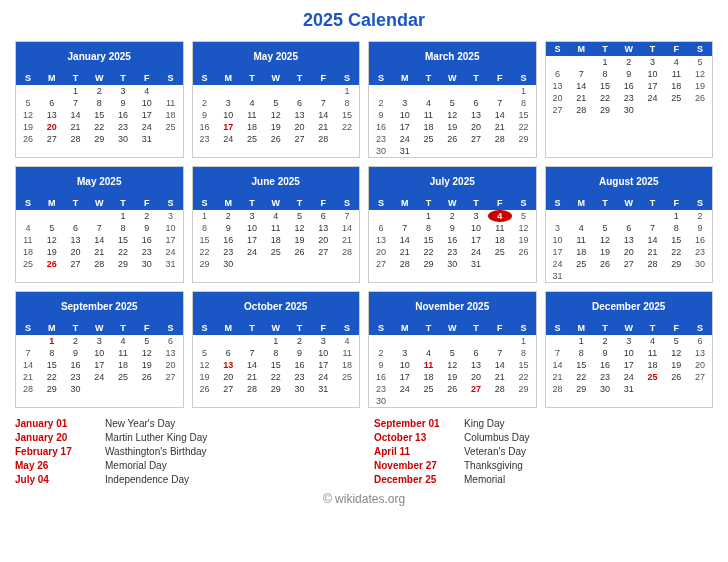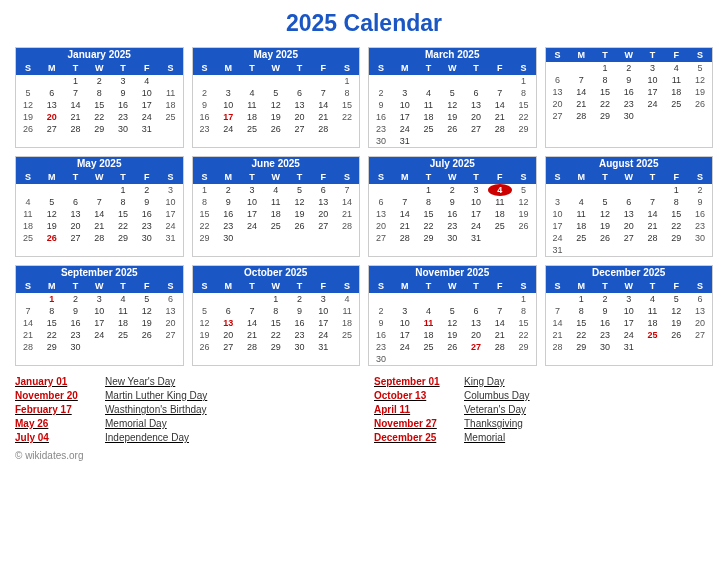--- a/index.html
+++ b/index.html
@@ -7,40 +7,40 @@
       font-family: Arial, sans-serif;
       background: #fff;
       width: 728px;
       min-height: 562px;
       padding: 10px 15px;
       font-size: 11px;
     }
     h1 {
       text-align: center;
       color: #1a56c4;
-      font-size: 23px;
+      font-size: 18px;
       margin-bottom: 10px;
       font-weight: bold;
     }
     .calendars-grid {
       display: grid;
       grid-template-columns: repeat(4, 1fr);
       gap: 8px;
       margin-bottom: 10px;
     }
     .month-block {
       border: 1px solid #ccc;
     }
     .month-header {
       background: #1a56c4;
       color: #fff;
       text-align: center;
       font-weight: bold;
       font-size: 10px;
-      padding: 1px 0;
+      padding: 9px 0;
     }
     .cal-table {
       width: 100%;
       border-collapse: collapse;
     }
     .cal-table th {
       background: #1a56c4;
       color: #fff;
       text-align: center;
       font-size: 9px;
@@ -66,36 +66,35 @@
     .holidays-section {
       display: grid;
       grid-template-columns: 1fr 1fr;
       gap: 0 20px;
       margin-top: 5px;
     }
     .holiday-row {
       display: flex;
       align-items: center;
       margin-bottom: 3px;
-      text-decoration: underline;
     }
     .holiday-date {
       color: #cc0000;
       font-weight: bold;
       font-size: 10px;
       min-width: 90px;
     }
     .holiday-name {
       color: #333;
       font-size: 10px;
     }
     .wikidates {
-      text-align: left;
+      text-align: center;
       color: #888;
-      font-size: 10px;
+      font-size: 12px;
       margin-top: 4px;
     }
   </style>
 </head>
 <body>
 
 <h1>2025 Calendar</h1>
 
 <div class="calendars-grid">
     <div class="month-block">
@@ -882,21 +881,21 @@
     </div>
   </div>
 
 <div class="holidays-section">
   <div>
       <div class="holiday-row">
         <span class="holiday-date">January 01</span>
         <span class="holiday-name">New Year's Day</span>
       </div>
       <div class="holiday-row">
-        <span class="holiday-date">November 20</span>
+        <span class="holiday-date">January 20</span>
         <span class="holiday-name">Martin Luther King Day</span>
       </div>
       <div class="holiday-row">
         <span class="holiday-date">February 17</span>
         <span class="holiday-name">Wasthington's Birthday</span>
       </div>
       <div class="holiday-row">
         <span class="holiday-date">May 26</span>
         <span class="holiday-name">Memorial Day</span>
       </div>

